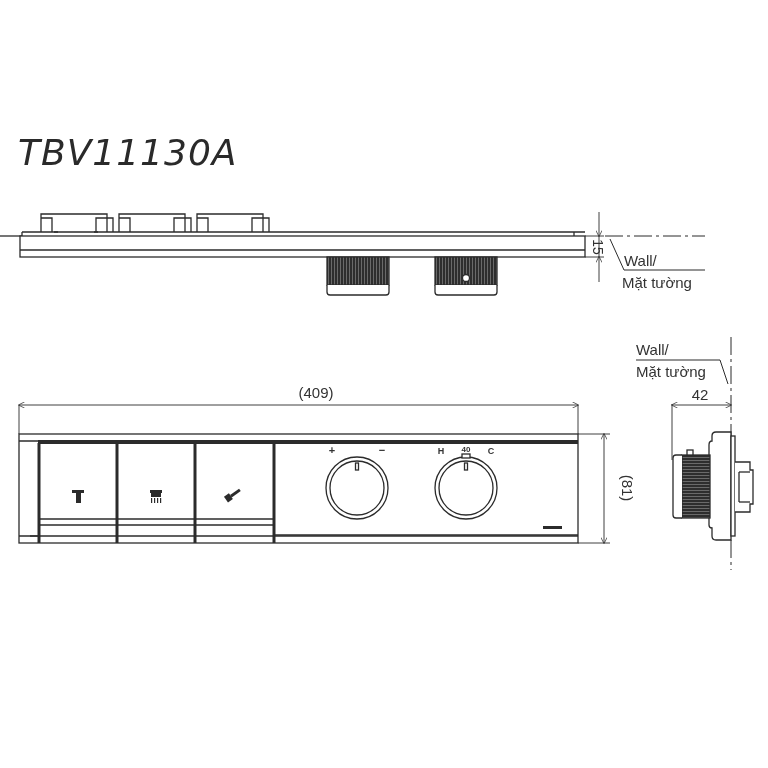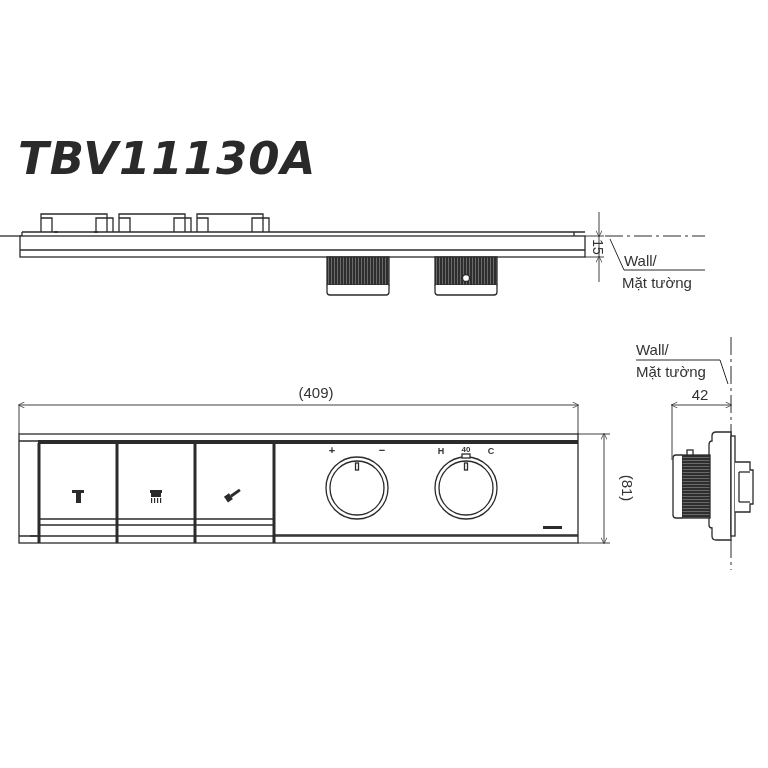--- a/index.html
+++ b/index.html
@@ -1,20 +1,20 @@
 <!DOCTYPE html>
 <html><head>
   <meta charset="utf-8">
   <style>
     html, body { margin: 0; padding: 0; background: #ffffff; }
     body { width: 768px; height: 768px; overflow: hidden; position: relative; font-family: "Liberation Sans", sans-serif; }
     .title {
       position: absolute; left: 18px; top: 132px;
-      font-family: "DejaVu Sans", sans-serif; font-weight: bold; font-style: italic;
-      font-size: 45px; color: #2a2a2a; letter-spacing: 1px;
+      font-family: "DejaVu Sans", sans-serif; font-weight: normal; font-style: italic;
+      font-size: 36px; color: #2a2a2a; letter-spacing: 1px;
     }
     svg { position: absolute; left: 0; top: 0; }
     .lbl { font-family: "Liberation Sans", sans-serif; fill: #333; }
   </style>
 </head>
 <body>
 
 <div class="title">TBV11130A</div>
 
 <svg width="768" height="768" viewBox="0 0 768 768" xmlns="http://www.w3.org/2000/svg">

